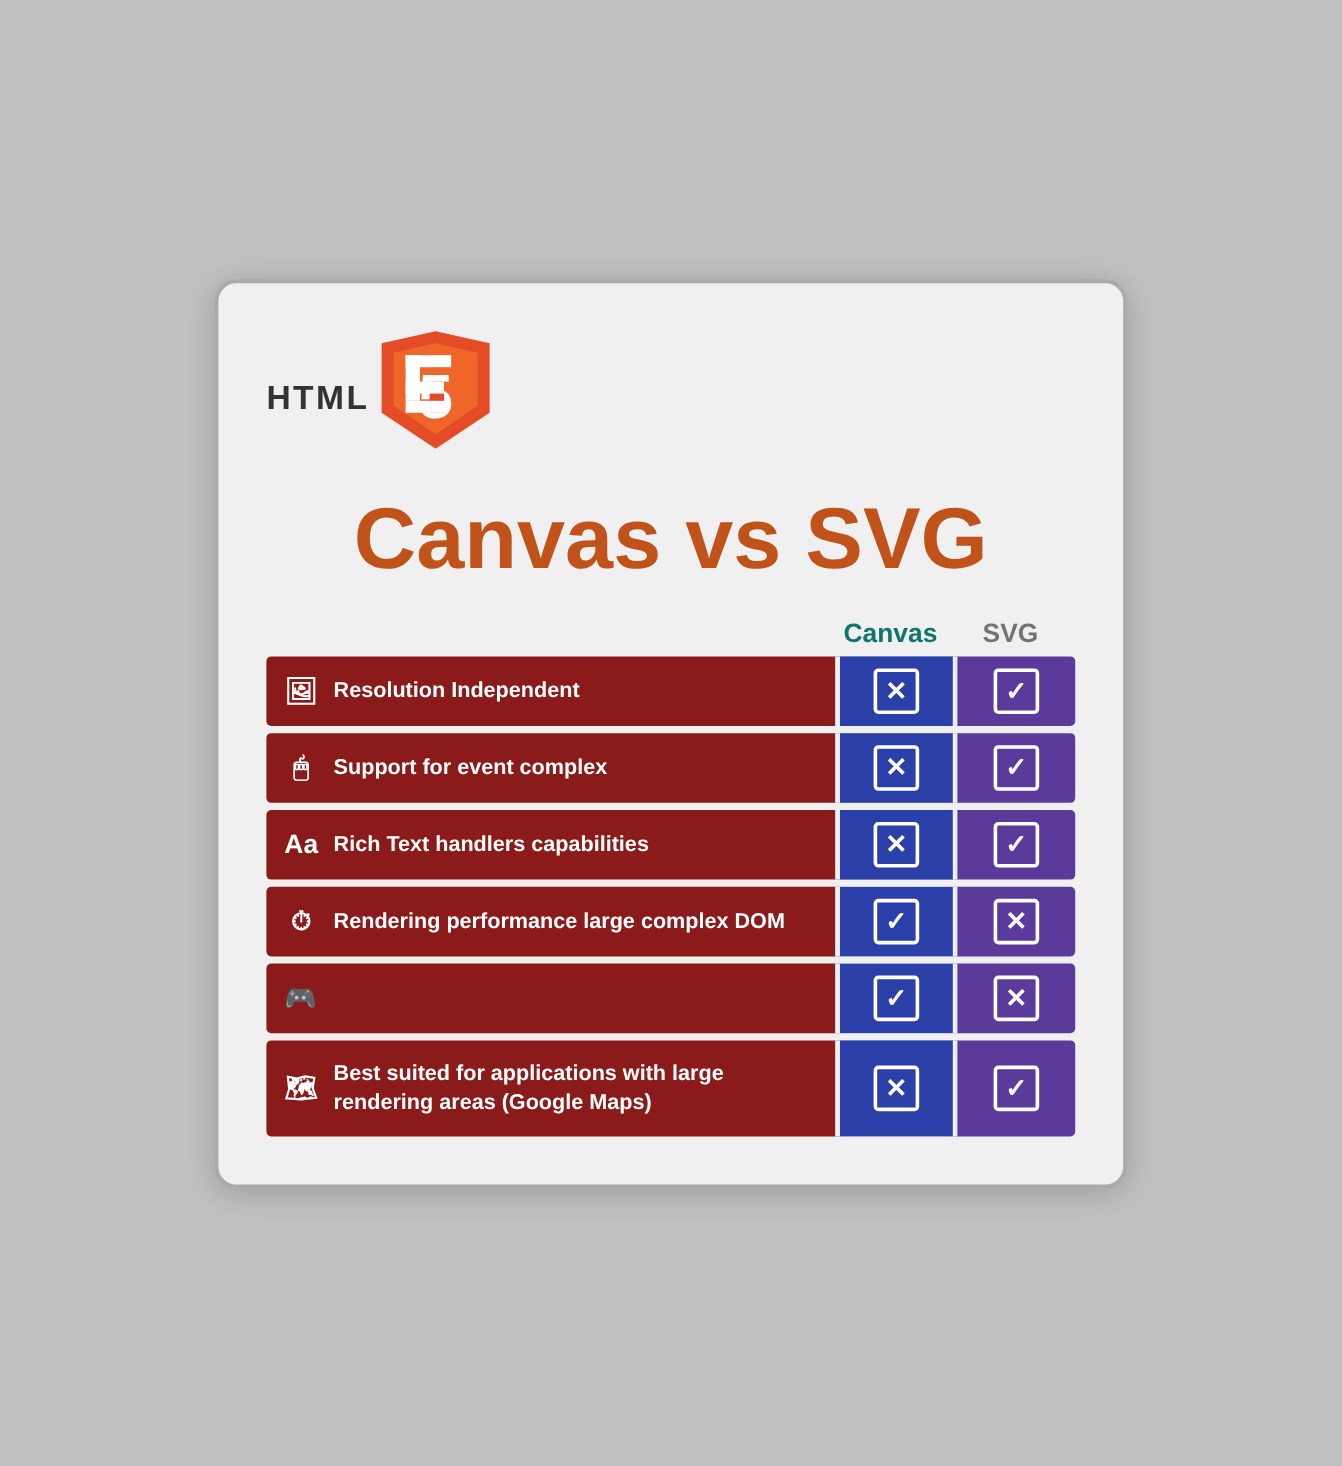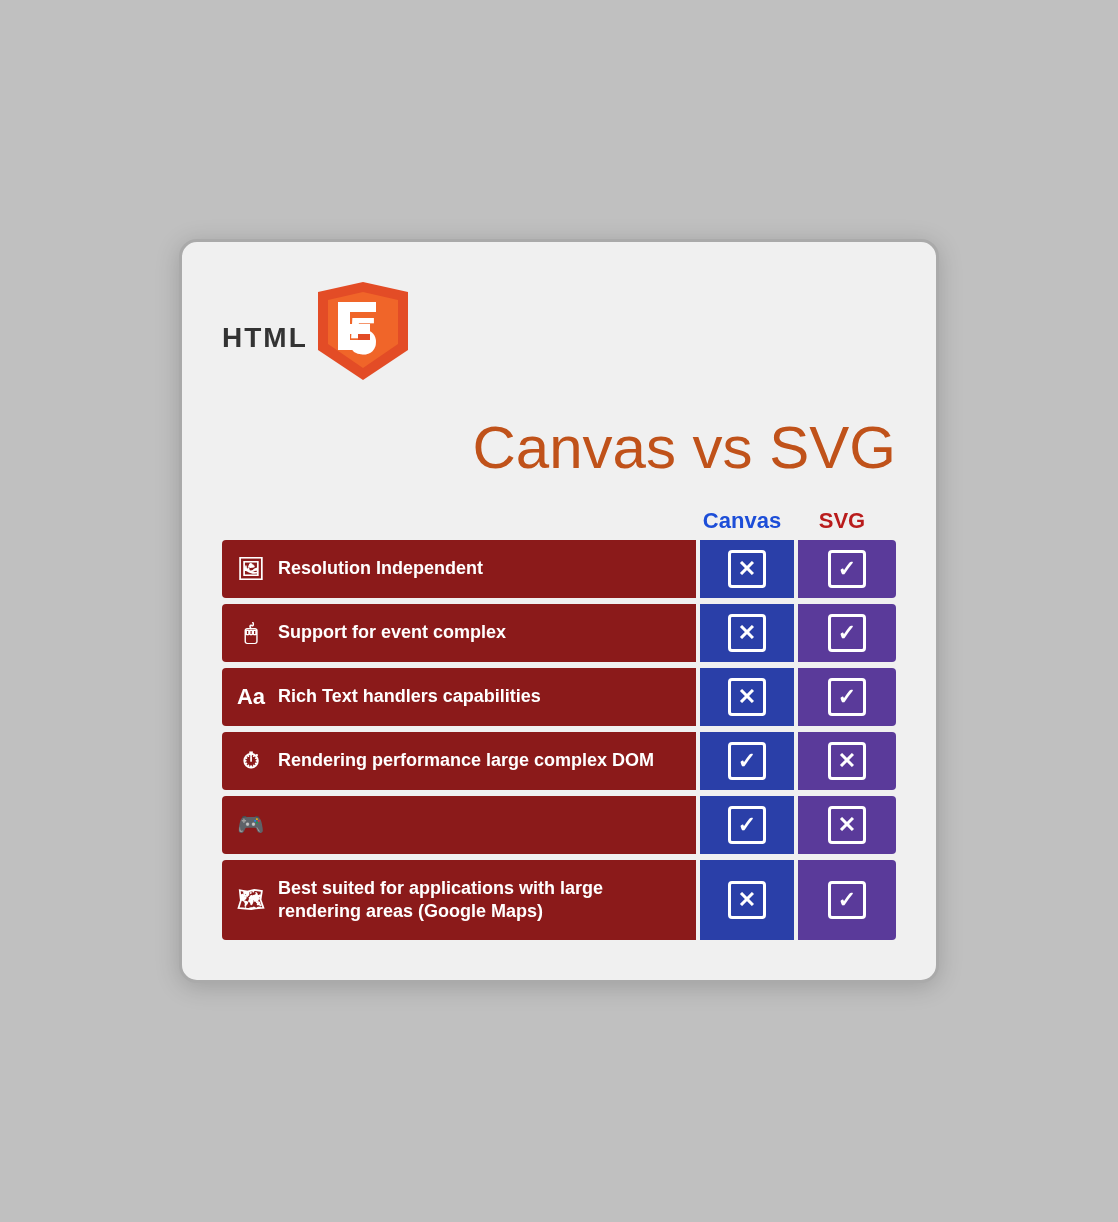--- a/index.html
+++ b/index.html
@@ -36,23 +36,23 @@
       letter-spacing: 2px;
       margin-bottom: 4px;
     }
 
     
     .shield-container {
       margin-bottom: 12px;
     }
 
     .main-title {
-      text-align: right;
-      font-size: 60px;
-      font-weight: 400;
+      text-align: center;
+      font-size: 72px;
+      font-weight: 700;
       color: #c0521a;
       margin-bottom: 30px;
       line-height: 1;
     }
 
     .table-wrapper {
       width: 100%;
     }
 
     .col-headers {
@@ -62,22 +62,22 @@
       padding-right: 4px;
     }
 
     .col-header {
       width: 100px;
       text-align: center;
       font-size: 22px;
       font-weight: 900;
     }
 
-    .col-header.canvas { color: #1d4ed8; }
-    .col-header.svg-h { color: #b91c1c; }
+    .col-header.canvas { color: #0f766e; }
+    .col-header.svg-h { color: #737373; }
 
     .table-rows {
       display: flex;
       flex-direction: column;
       gap: 6px;
     }
 
     .table-row {
       display: flex;
       align-items: stretch;

